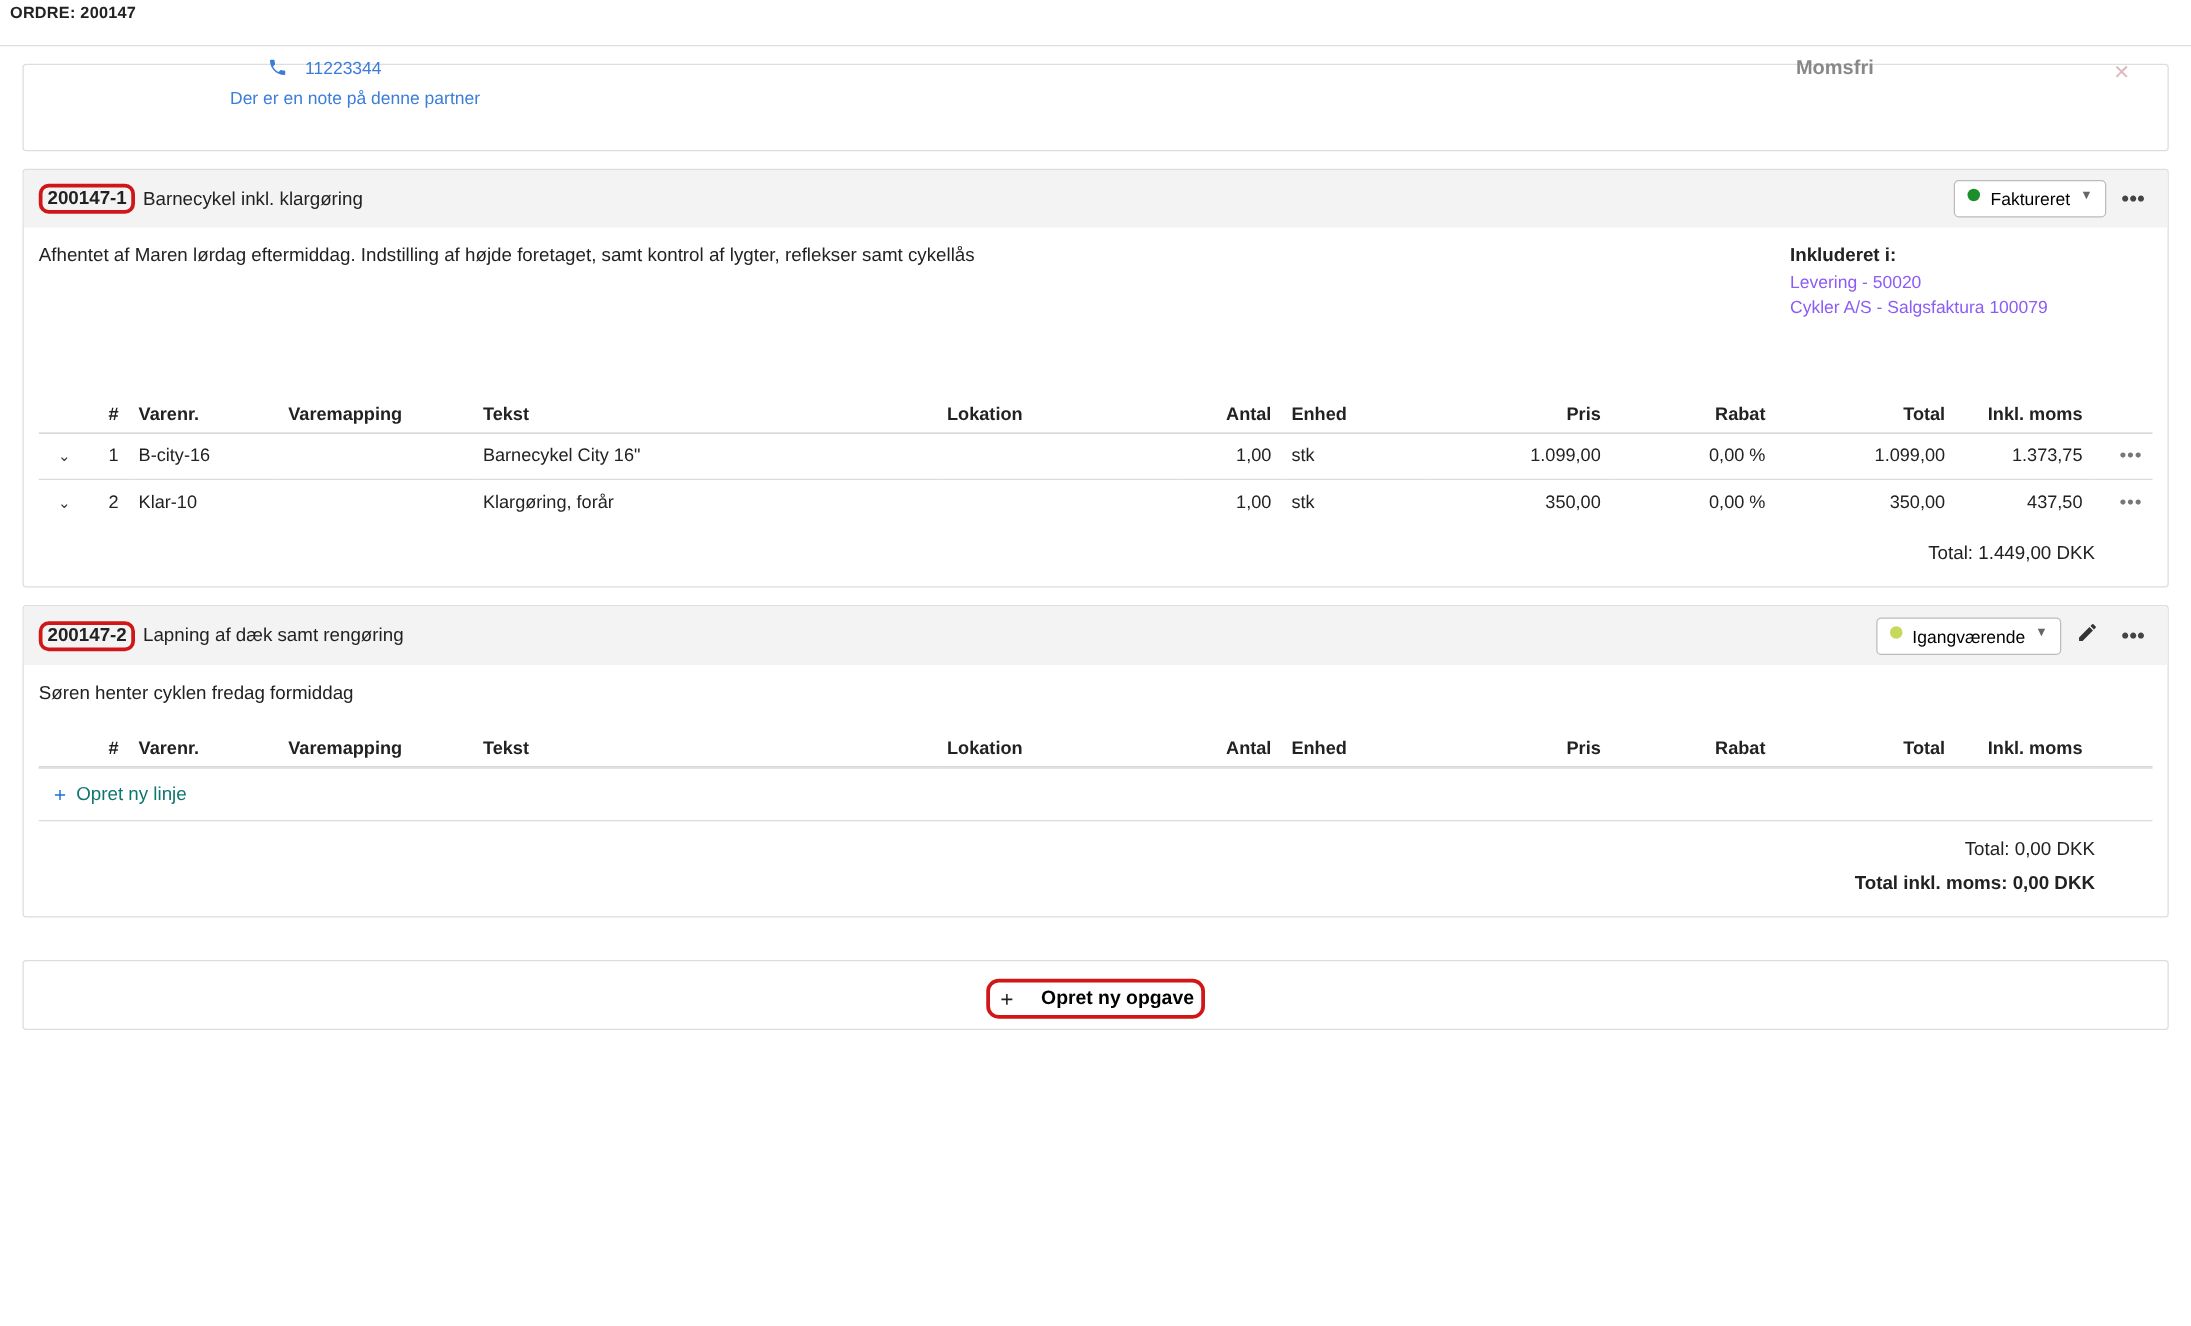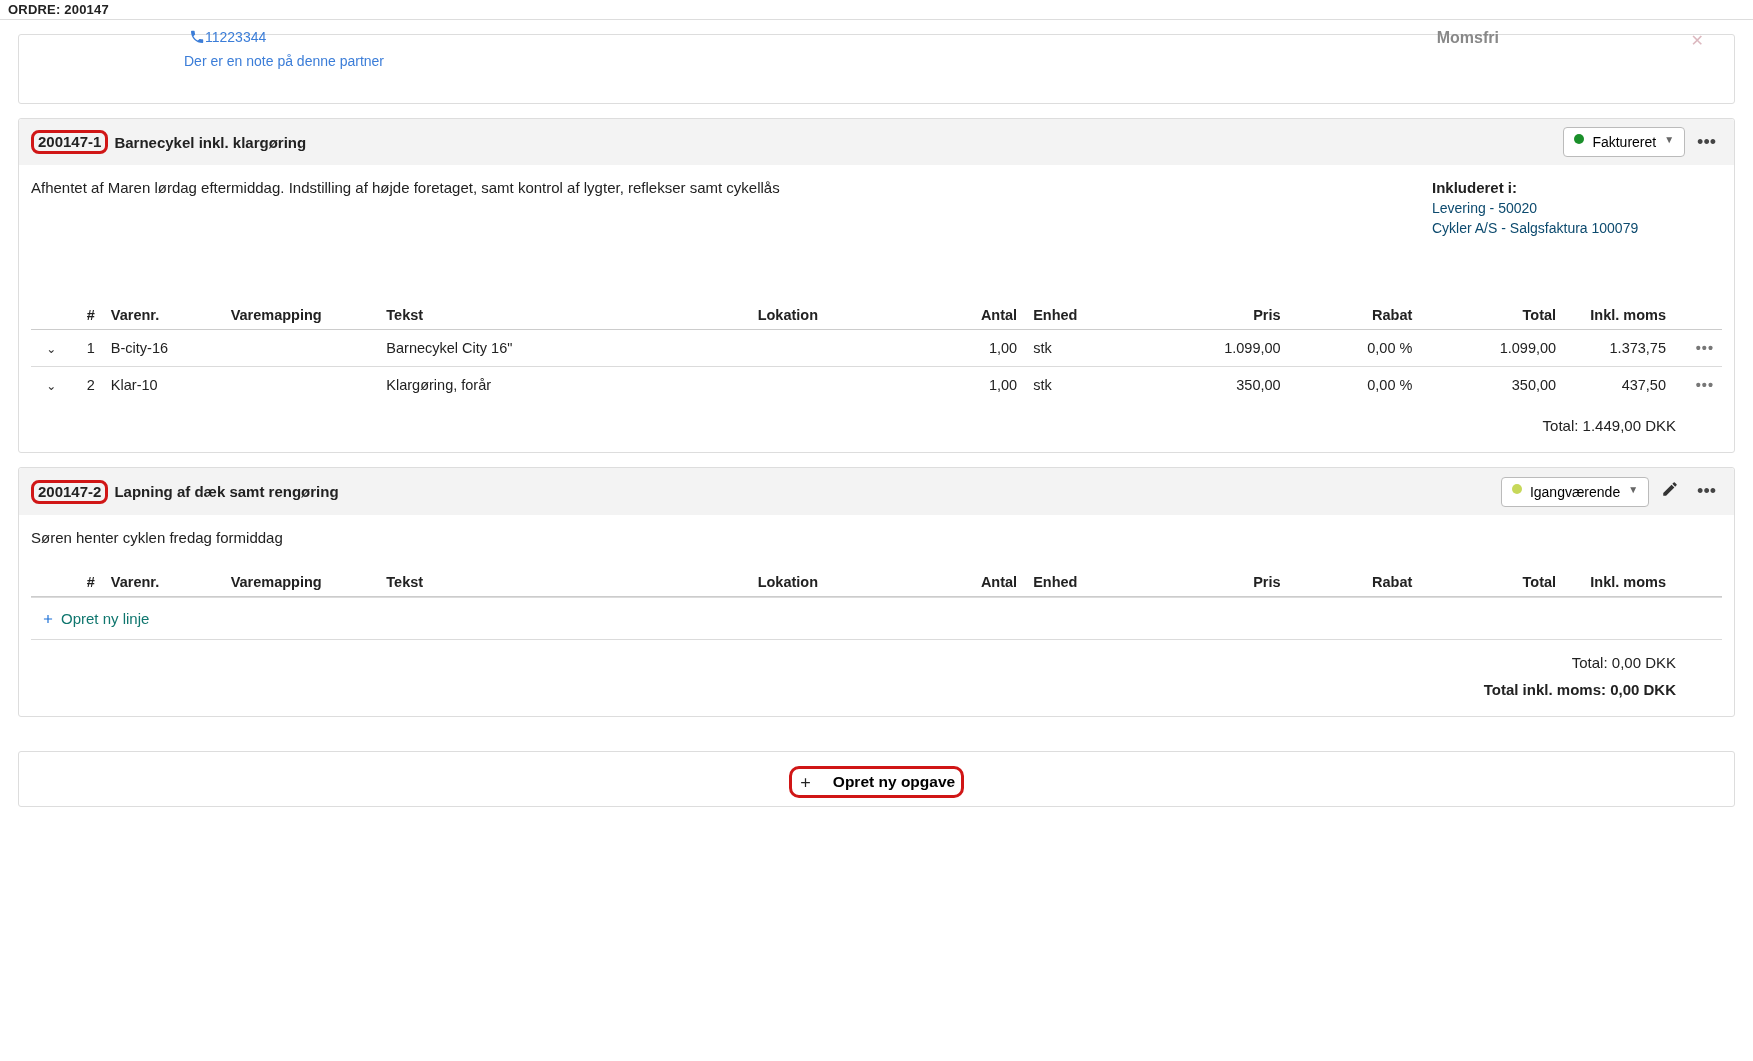--- a/index.html
+++ b/index.html
@@ -1,44 +1,44 @@
 <!DOCTYPE html>
 <html><head>
 <meta charset="utf-8">
 <style>
   *{box-sizing:border-box;margin:0;padding:0;font-family:"Segoe UI",Arial,sans-serif}
   body{background:#fff;color:#222;width:1753px}
-  .topbar{height:20px;border-bottom:1px solid #ddd;padding:2px 8px;font-size:13px;font-weight:600;letter-spacing:.2px}
+  .topbar{height:37px;border-bottom:1px solid #ddd;padding:2px 8px;font-size:13px;font-weight:600;letter-spacing:.2px}
   .wrap{padding:0 18px 20px 18px}
   .panel{border:1px solid #ddd;border-radius:3px;margin-top:14px;background:#fff}
   .ghost-top{position:relative;height:70px}
   .ghost-link{color:#3b7dd8;font-size:14px}
-  .ghost-line1{position:absolute;left:170px;top:-6px;display:flex;align-items:center;gap:0}
+  .ghost-line1{position:absolute;left:195px;top:-6px;display:flex;align-items:center;gap:14px}
   .ghost-line2{position:absolute;left:165px;top:18px}
   .ghost-tag{position:absolute;right:235px;top:-6px;font-size:16px;font-weight:600;color:#888}
   .ghost-x{position:absolute;right:30px;top:-4px;color:#dcb8bf;font-size:16px}
 
   .section-head{background:#f3f3f3;display:flex;align-items:center;padding:8px 12px;gap:6px;border-top-left-radius:3px;border-top-right-radius:3px}
   .hilite{border:3px solid #d01616;border-radius:8px;padding:0 4px;display:inline-block}
   .sec-title{font-size:15px;font-weight:600}
-  .sec-sub{font-size:15px;font-weight:700}
+  .sec-sub{font-size:15px;font-weight:400}
   .head-spacer{flex:1}
   .status-btn{display:flex;align-items:flex-start;gap:8px;background:#fff;border:1px solid #bbb;border-radius:4px;padding:6px 10px;font-size:14px;cursor:pointer}
   .dot{width:10px;height:10px;border-radius:50%}
   .dot-green{background:#1a8f2a}
   .dot-yellow{background:#c7d85a}
   .caret{font-size:10px;color:#666}
   .icon-btn{background:none;border:none;font-size:18px;color:#444;cursor:pointer;padding:4px 6px}
   .icon-btn.edit svg{width:18px;height:18px;fill:#333}
 
   .sec-body{padding:14px 12px 18px 12px}
   .sec-note{font-size:15px;margin-bottom:4px}
   .included{position:absolute;right:30px;width:260px;text-align:left}
   .included h4{font-size:15px;font-weight:700;margin-bottom:4px}
-  .included a{display:block;color:#0c4a6e;font-size:14px;margin-top:4px;text-decoration:none}
+  .included a{display:block;color:#8b5cf6;font-size:14px;margin-top:4px;text-decoration:none}
   .body-row{display:flex;position:relative;min-height:100px}
   .body-row .sec-note{flex:1;padding-right:280px}
 
   table{width:100%;border-collapse:collapse;margin-top:22px;font-size:14.5px}
   thead th{font-weight:700;text-align:left;padding:6px 8px;border-bottom:1px solid #ccc;white-space:nowrap}
   thead th.r{text-align:right}
   tbody td{padding:10px 8px;border-top:1px solid #dbdbdb}
   tbody td.r{text-align:right}
   .chev-cell{text-align:center;width:32px}
   .chev{display:inline-block;transform:rotate(0);font-size:12px;color:#333}

